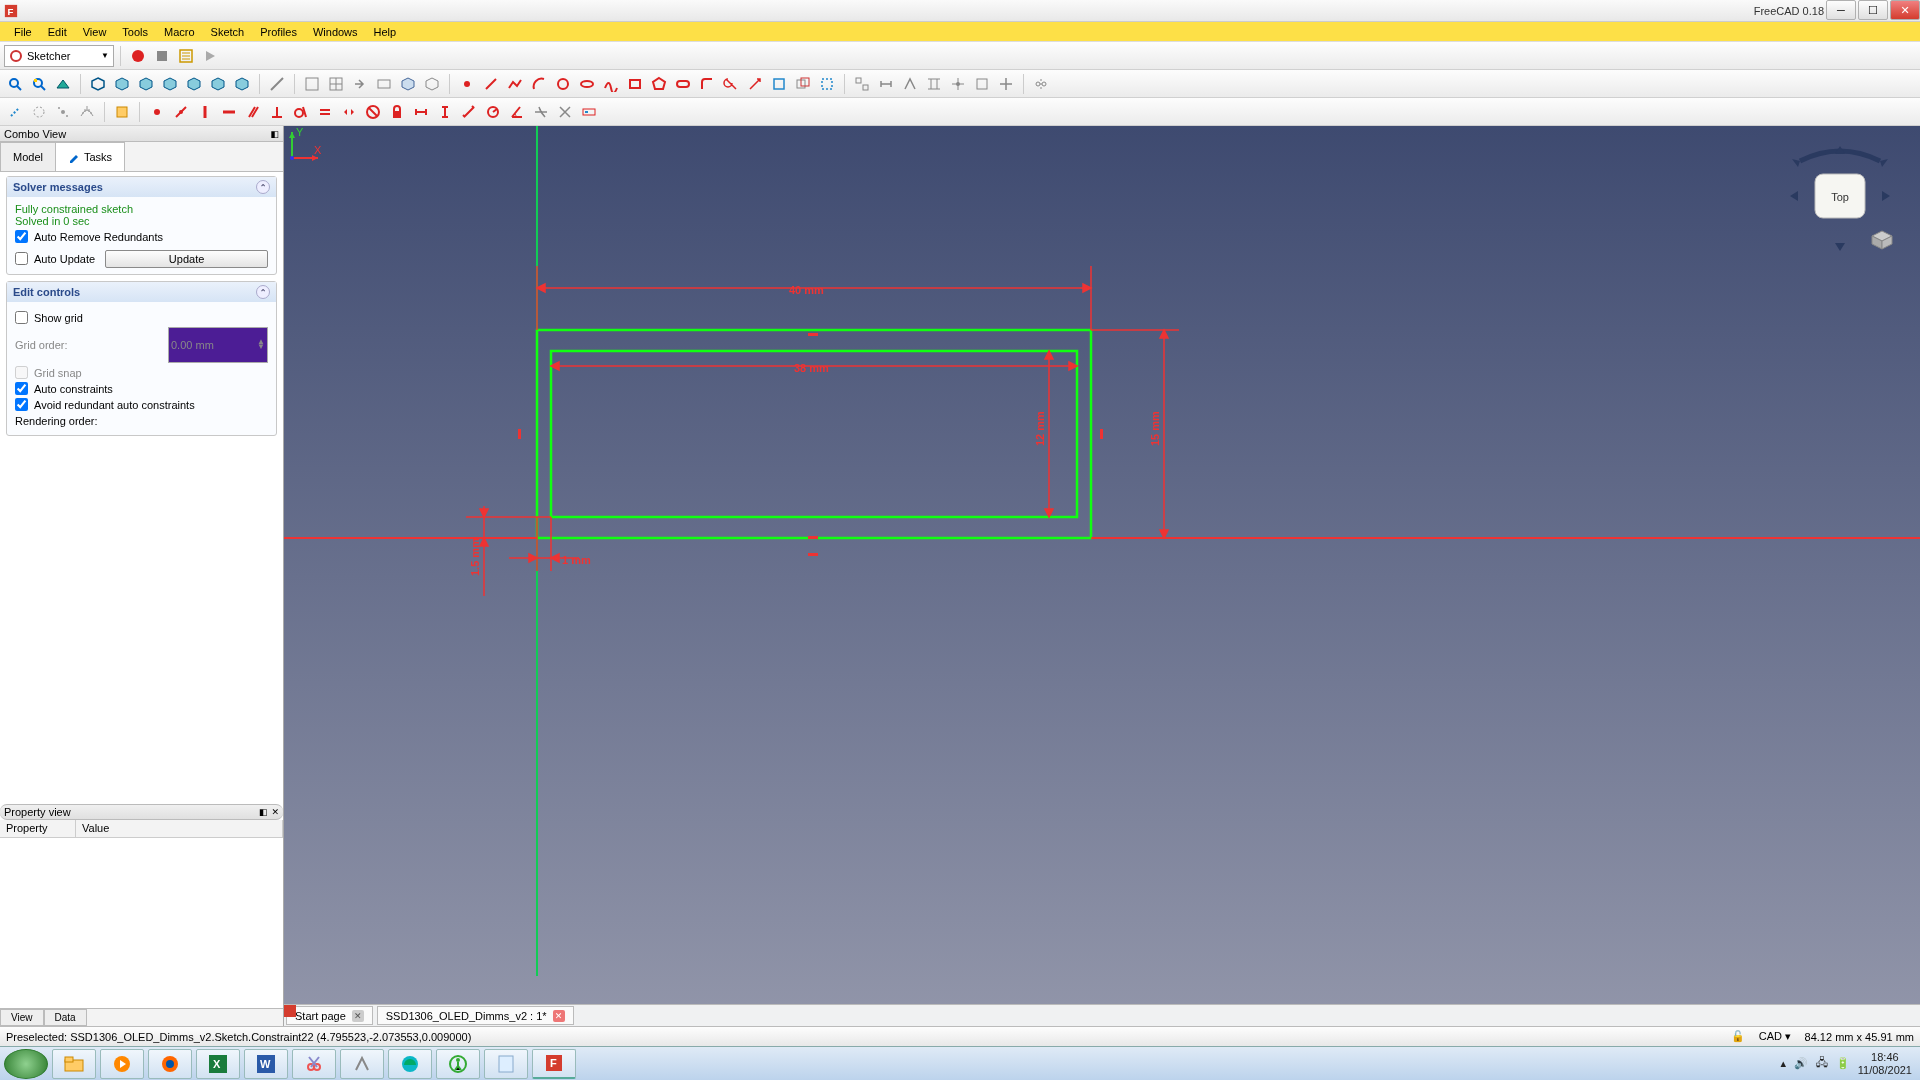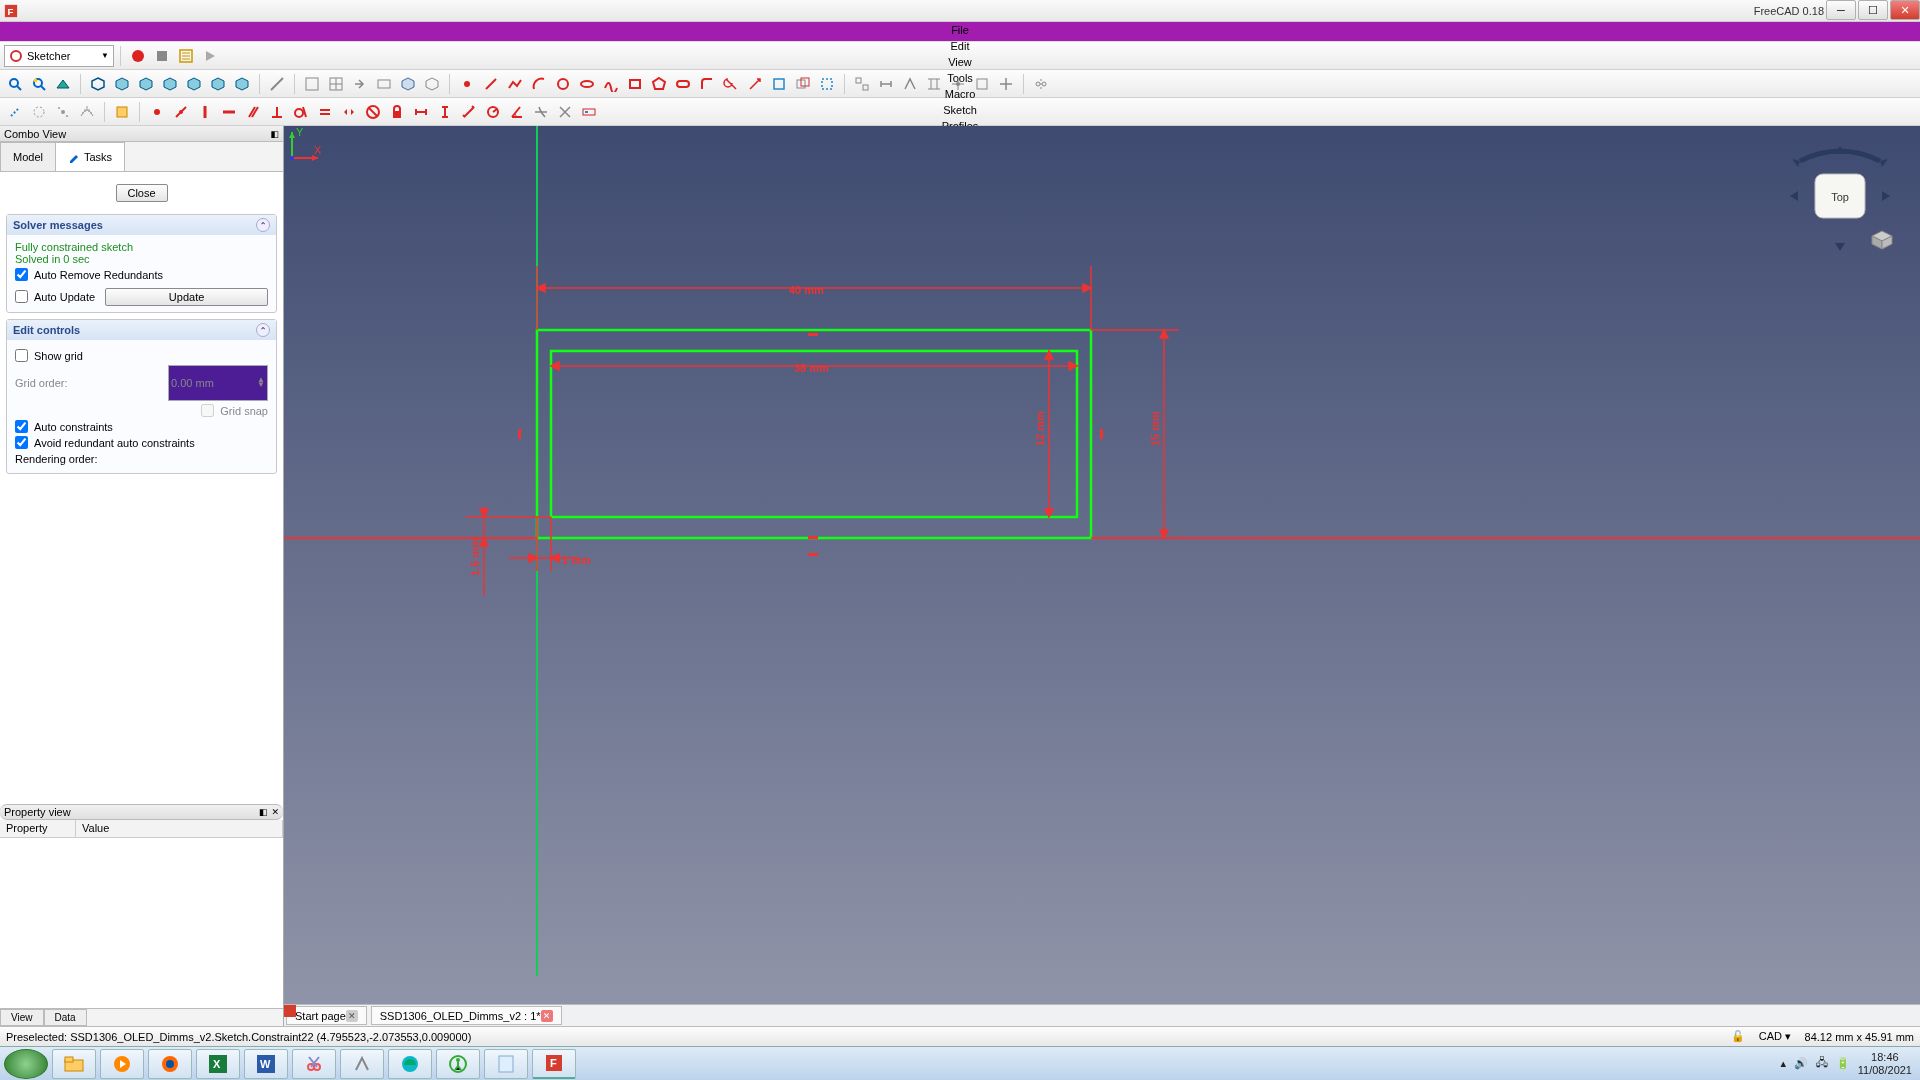--- a/index.html
+++ b/index.html
@@ -7,21 +7,21 @@
 
 
 .titlebar { height: 22px; background: linear-gradient(#fafafa,#e8e8e8); display: flex; align-items: center; padding-left: 4px; border-bottom: 1px solid #ccc; }
 .titlebar .icon { width: 14px; height: 14px; margin-right: 6px; }
 .titlebar .title { flex: 1; color: #333; text-align: right; }
 .winbtns { display: flex; height: 100%; }
 .winbtn { width: 30px; height: 20px; margin-left: 2px; display: flex; align-items: center; justify-content: center; border: 1px solid #b0b0b0; background: linear-gradient(#fdfdfd,#e0e0e0); border-radius: 2px; }
 .winbtn.close { background: linear-gradient(#f08080,#d43c2e); color: #fff; }
 
 
-.menubar { height: 20px; background: #a21caf; display: flex; align-items: center; padding: 0 6px; border-bottom: 1px solid #ddd; flex-direction: column; }
+.menubar { height: 20px; background: #fde047; display: flex; align-items: center; padding: 0 6px; border-bottom: 1px solid #ddd; }
 .menubar .mitem { padding: 2px 8px; cursor: default; }
 
 
 .toolrow { height: 28px; background: linear-gradient(#fdfdfd,#ebebeb); border-bottom: 1px solid #d0d0d0; display: flex; align-items: center; padding: 0 4px; gap: 2px; }
 .toolrow .sep { width: 1px; height: 20px; background: #ccc; margin: 0 4px; }
 .tbtn { width: 22px; height: 22px; display: flex; align-items: center; justify-content: center; border: 1px solid transparent; border-radius: 2px; }
 .wb-select { width: 110px; height: 22px; border: 1px solid #aaa; background: #fff; display: flex; align-items: center; padding: 0 4px; gap: 4px; }
 
 
 .main { display: flex; height: calc(1080px - 22px - 20px - 28px - 28px - 28px - 20px - 34px); }
@@ -49,21 +49,21 @@
 .prop-tabs { height:18px; background:#f3f3f3; display:flex; border-top:1px solid #bbb;}
 .prop-tabs .ptab{ padding:2px 10px; border:1px solid #bbb; background:#eee; font-size:10px;}
 
 
 .viewport { flex:1; position:relative; background: linear-gradient(#3e4a70, #9296aa); overflow:hidden;}
 .viewport svg { position:absolute; top:0; left:0; }
 .navcube { position:absolute; top:10px; right:20px; width:120px; height:120px; }
 
 
 .doctabs { position:absolute; bottom:0; left:0; height:22px; display:flex; background:rgba(245,245,245,0.95); border-top:1px solid #bbb; width:100%;}
-.doctab { padding:3px 8px; border:1px solid #bbb; background:#fafafa; margin:1px 2px; display:flex; align-items:center; font-size:10px;}
+.doctab { padding:3px 8px; border:1px solid #bbb; background:#fafafa; margin:1px 2px; display:flex; align-items:center; gap:6px; font-size:10px;}
 .doctab .x { display:inline-flex; width:12px; height:12px; align-items:center; justify-content:center; background:#e77; color:#fff; border-radius:2px; font-size:9px;}
 
 
 .statusbar { height:20px; background:linear-gradient(#fdfdfd,#e8e8e8); border-top:1px solid #bbb; display:flex; align-items:center; padding:0 6px; justify-content:space-between; font-size:10px;}
 .statusbar .right { display:flex; gap:14px; align-items:center;}
 
 
 .taskbar { height:34px; background:linear-gradient(#dfeaf6,#bcd3ec); border-top:1px solid #8aa; display:flex; align-items:center; justify-content:space-between;}
 .taskbar .tleft { display:flex; align-items:center; gap:4px; padding-left:4px;}
 .taskbar .tbtn2 { width:44px; height:30px; border:1px solid #9bb; border-radius:2px; background:linear-gradient(#f0f6fc,#d2e2f2); display:flex; align-items:center; justify-content:center;}
@@ -503,23 +503,20 @@
           <span>Model</span>
         </div>
       <div class="tab active">
         <svg width="12" height="12">
             <path d="M2 10l6-6 2 2-6 6H2z" fill="#06c"></path>
           </svg>
         <span>Tasks</span>
       </div>
     </div>
     <div class="panel-body">
-      <div class="closebtn-row">
-        <span class="btn">Close</span>
-      </div>
       <div class="section">
         <div class="section-h">
           <span>Solver messages</span>
           <span class="collapse-caret">⌃</span>
         </div>
         <div class="section-b">
           <div class="green">Fully constrained sketch</div>
           <div class="green">Solved in 0 sec</div>
           <label class="chk">
               <input type="checkbox" checked="" style="">
@@ -544,21 +541,21 @@
               <input type="checkbox" style="">
               <span>Show grid</span>
             </label>
           <div style="display:flex;align-items:center;gap:10px;color:#888;">
             <span>Grid order:</span>
             <span class="numbox" style="margin-left:auto;color:#888;">
               <span>0.00 mm</span>
               <span style="font-size:8px;line-height:0.6;display:flex;flex-direction:column;">▲<br>▼</span>
             </span>
           </div>
-          <label class="chk" style="color:#888;justify-content:flex-end;">
+          <label class="chk" style="color:#888;">
               <input type="checkbox" disabled="" style="">
               <span>Grid snap</span>
             </label>
           <label class="chk">
               <input type="checkbox" checked="" style="">
               <span>Auto constraints</span>
             </label>
           <label class="chk">
               <input type="checkbox" checked="" style="">
               <span>Avoid redundant auto constraints</span>

